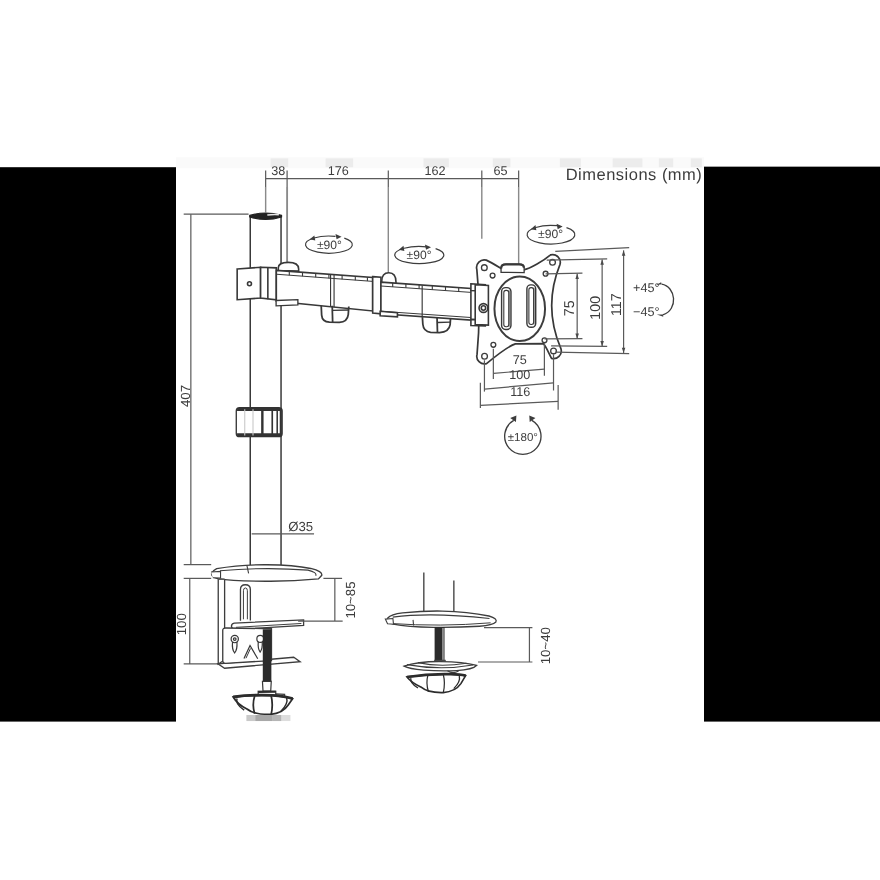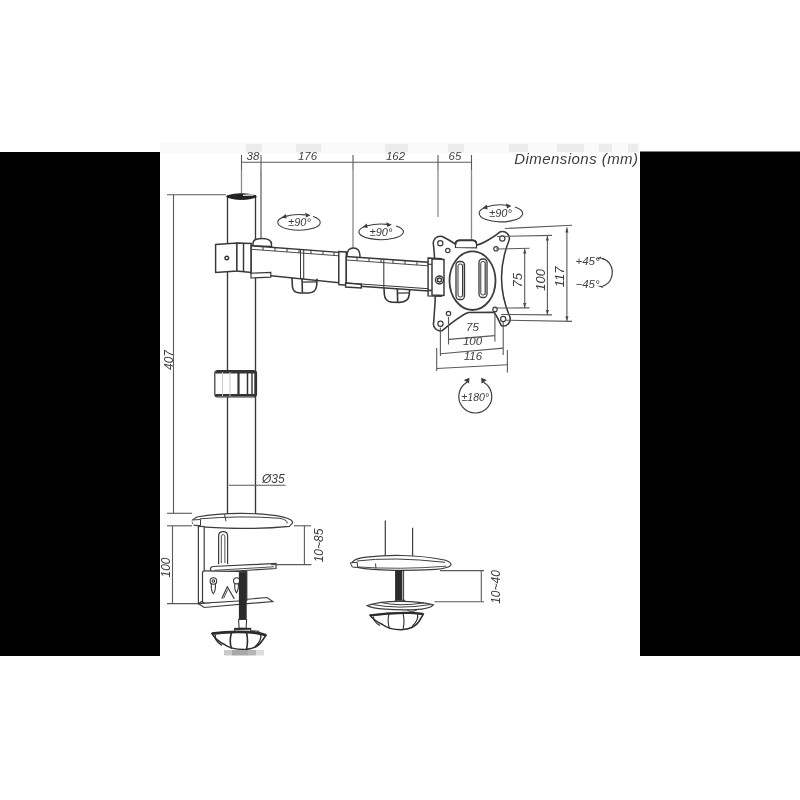--- a/index.html
+++ b/index.html
@@ -1,16 +1,16 @@
 <!DOCTYPE html>
 <html><head>
 <meta charset="utf-8">
 <style>
 html,body{margin:0;padding:0;background:#ffffff;width:800px;height:800px;overflow:hidden;}
-#stage{position:relative;width:800px;height:593px;background:#fff;font-family:"Liberation Sans",sans-serif;font-style:italic;-webkit-font-smoothing:antialiased;}
+#stage{position:relative;width:800px;height:593px;background:#fff;font-family:"Liberation Sans",sans-serif;-webkit-font-smoothing:antialiased;}
 text{-webkit-font-smoothing:antialiased;}
 svg{position:absolute;left:0;top:0;}
 .t{fill:#3d3d3d;font-family:"Liberation Sans",sans-serif;}
 </style>
 </head>
 <body>
 <div id="stage">
 <svg width="800" height="800" viewBox="0 0 800 800">
 
 <rect x="160" y="143" width="480" height="10" fill="#fafafa"></rect>

